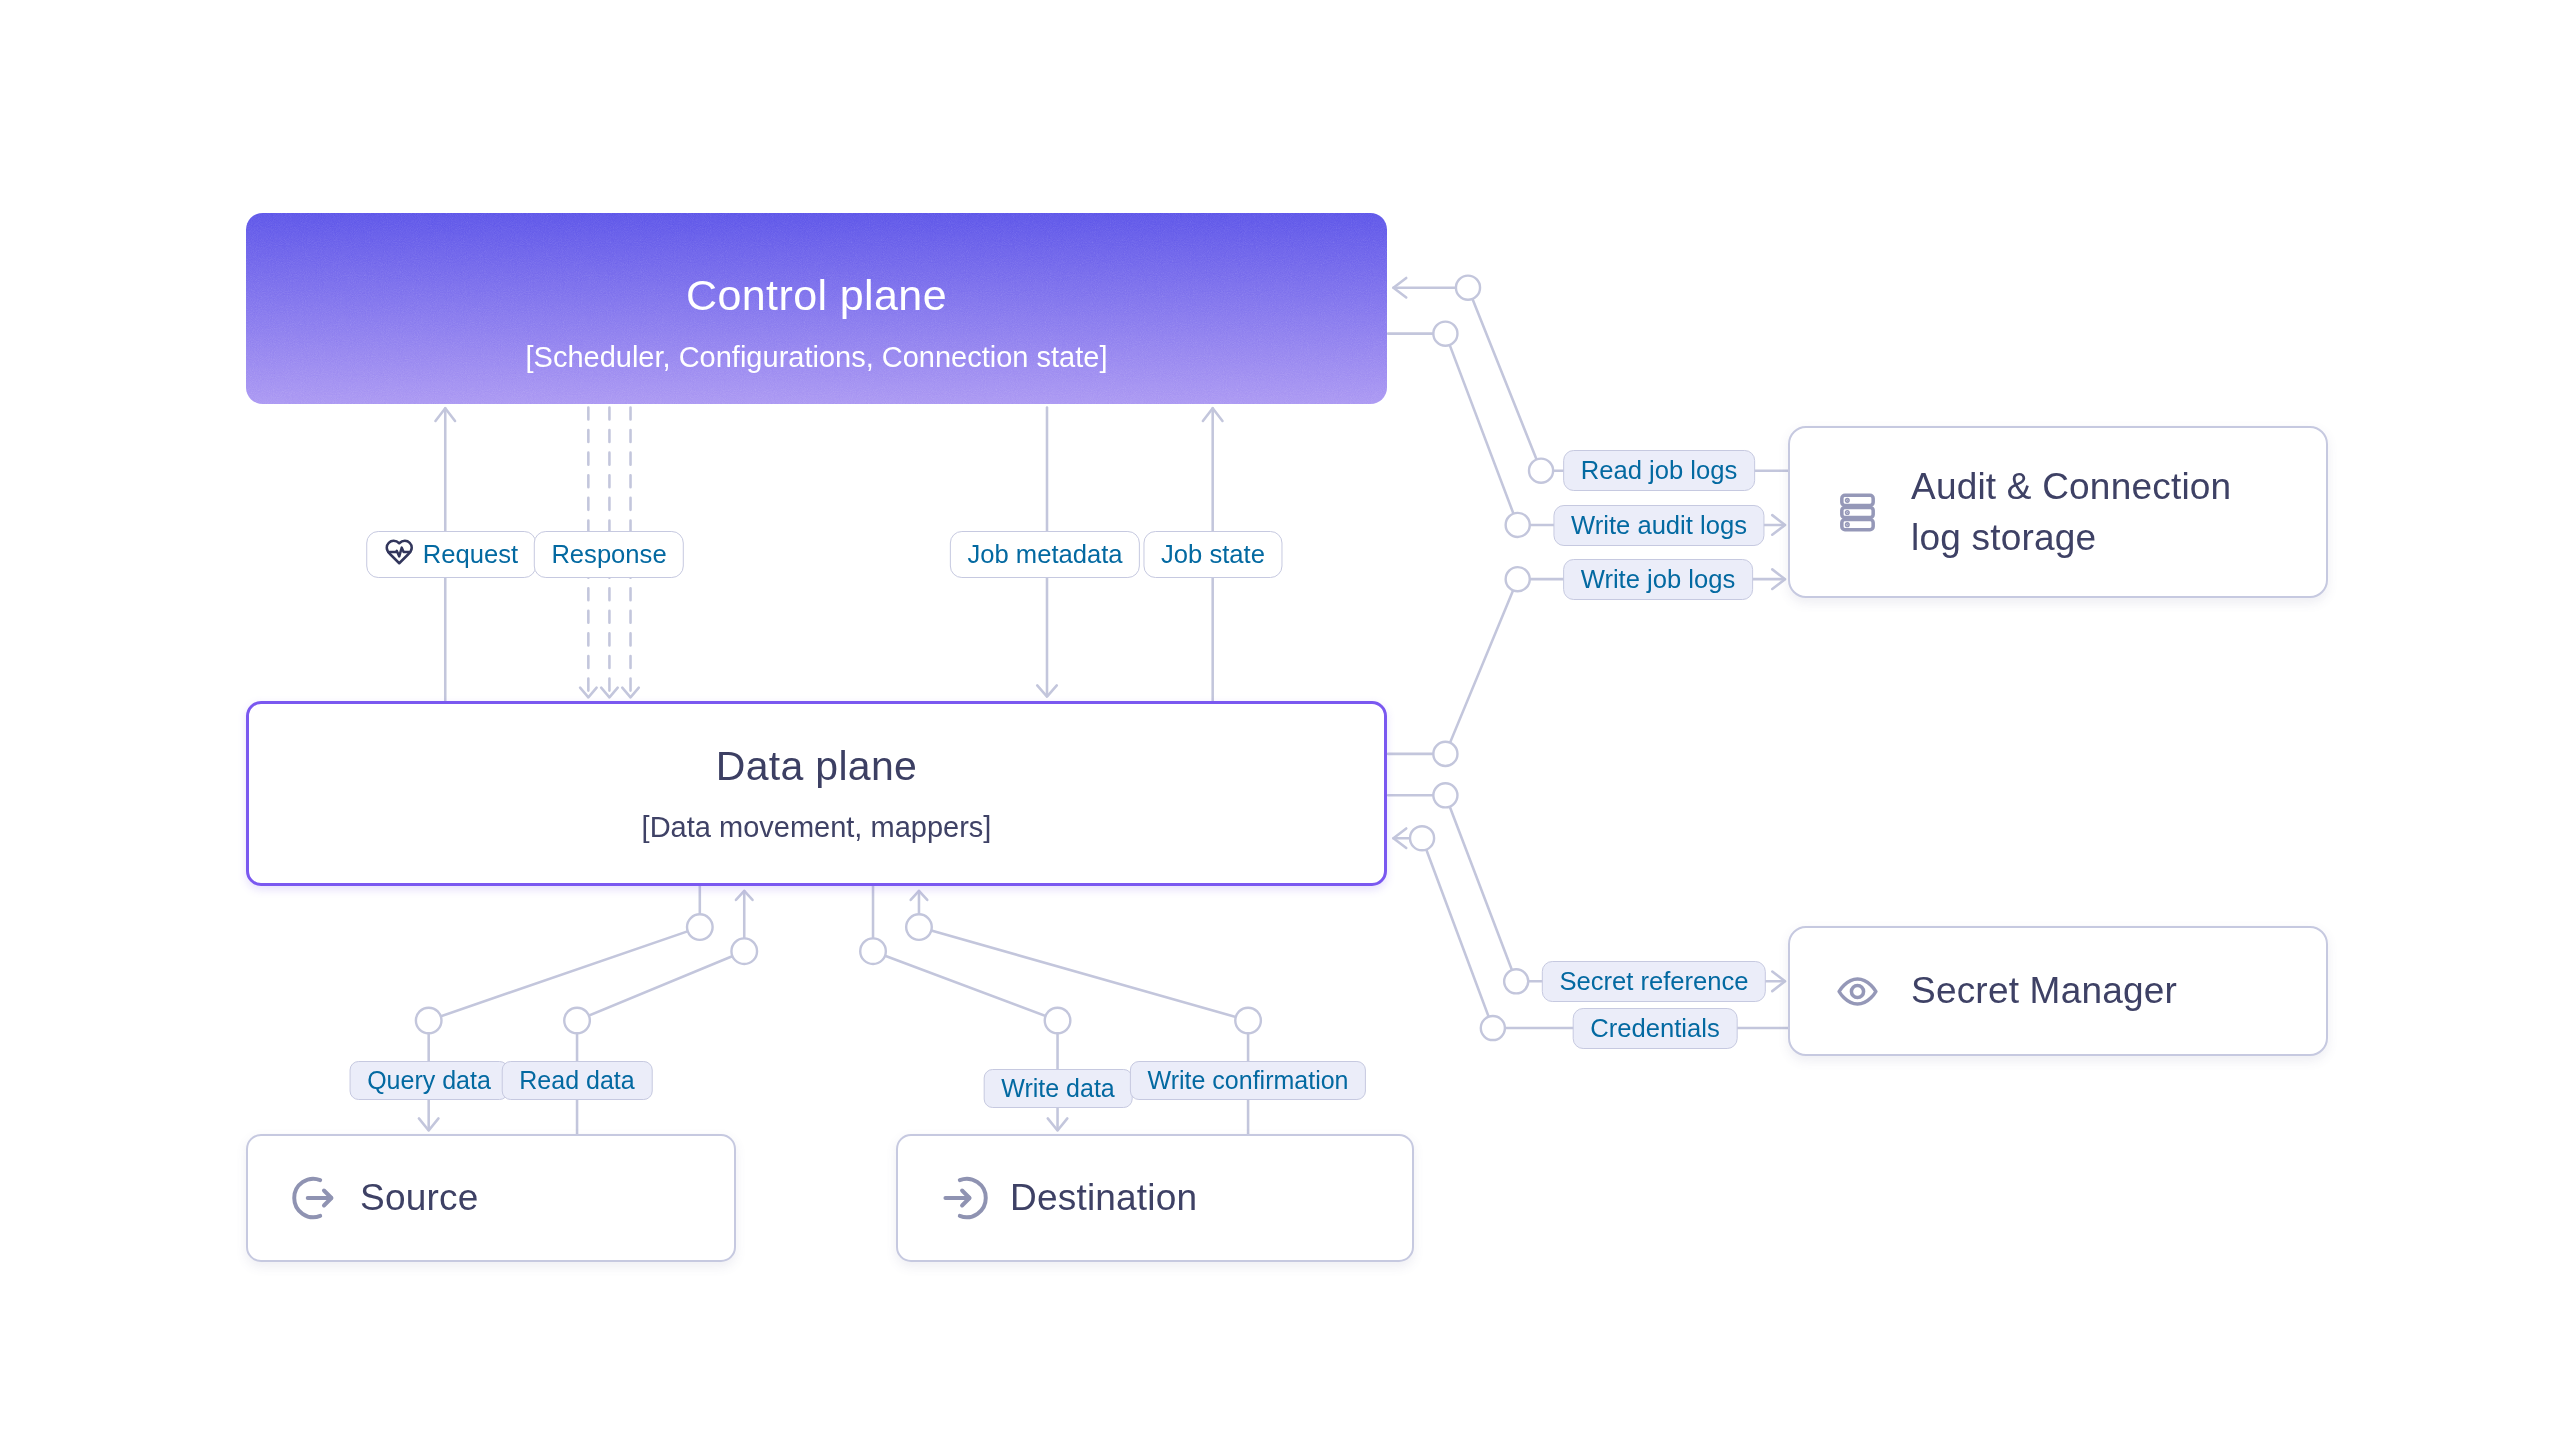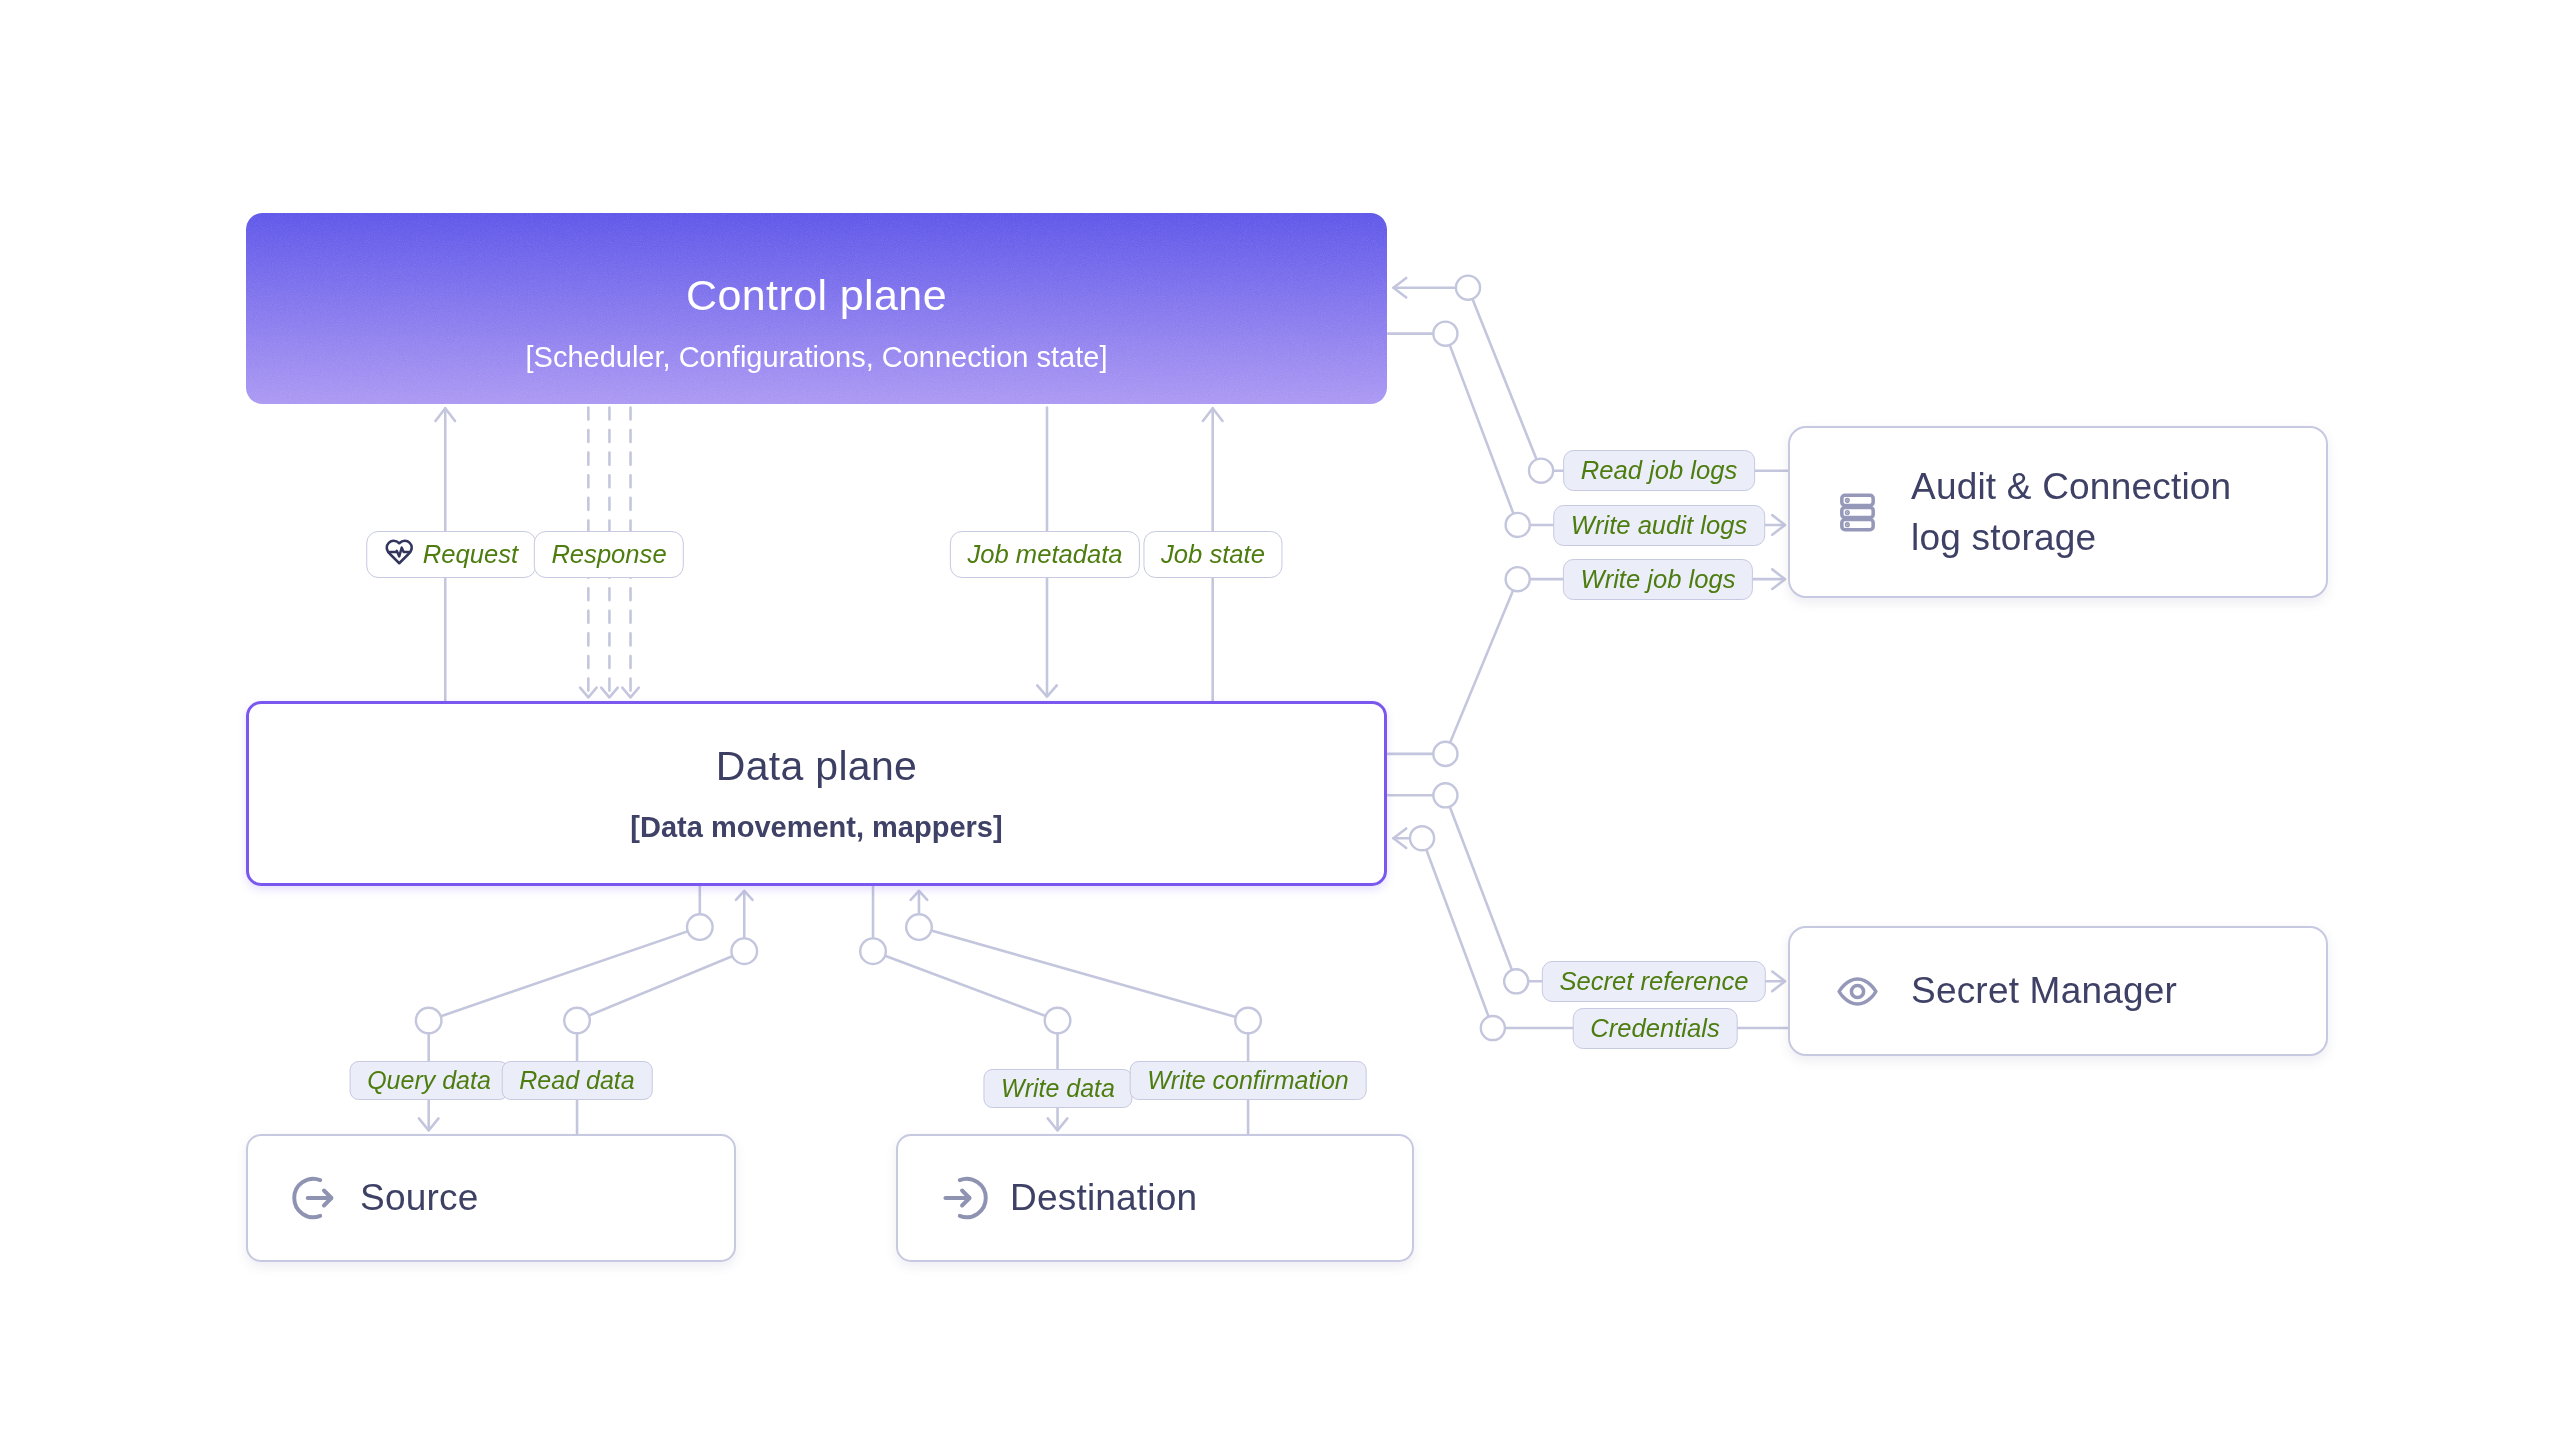--- a/index.html
+++ b/index.html
@@ -22,32 +22,32 @@
   .node.plane{flex-direction:column;justify-content:center;gap:21px;border:none;box-shadow:none;}
   .node.control{background:linear-gradient(180deg,var(--accent_gradient_start,#5b53e8),var(--accent_gradient_end,#a996f2));
                 border-radius:16.6px;overflow:hidden;}
   .node.control .ptitle{color:#ffffff;font-size:43px;font-weight:500;letter-spacing:0.4px;z-index:2;margin-top:28px;}
   .node.control .psub{color:#ffffff;font-size:29px;font-weight:400;z-index:2;}
   .noise{position:absolute;inset:0;width:100%;height:100%;mix-blend-mode:soft-light;opacity:.55;z-index:1;}
 
   .node.data{background:#ffffff;border:3px solid var(--data_plane_border,#7a58f0);
              border-radius:15px;box-shadow:0 3.8px 9px rgba(122,88,240,0.18);}
   .node.data .ptitle{color:#3c3f63;font-size:41px;font-weight:500;letter-spacing:0.3px;}
-  .node.data .psub{color:#3f4266;font-size:29px;font-weight:700;}
+  .node.data .psub{color:#3f4266;font-size:29px;font-weight:400;}
 
   .node.io{gap:20px;padding-left:42px;border-radius:15px;}
   .node.right{gap:30px;padding-left:44px;}
   .node .icon{flex:0 0 auto;display:flex;align-items:center;justify-content:center;}
   .node .wraptitle{max-width:354px;line-height:1.38;}
 
   .pill{position:absolute;transform:translateX(-50%);box-sizing:border-box;
         height:47px;padding:0 16.6px;display:inline-flex;align-items:center;gap:9px;
         background:#ffffff;border:1.9px solid var(--label_border,#c6c9e0);
         border-radius:12px;white-space:nowrap;
-        color:#4d7c0f;font-size:25.6px;font-style:italic;}
+        color:#0369a1;font-size:25.6px;}
   .pill.tint{background:var(--label_fill_tint,#ebedf9);height:41px;border-radius:10.5px;}
   .pill.bottom{height:39px;font-size:25px;border-radius:9px;}
 </style>
 </head>
 <body>
 
 <div class="canvas">
 
   <svg class="wires" viewBox="0 0 3420 1920" aria-hidden="true">
 

